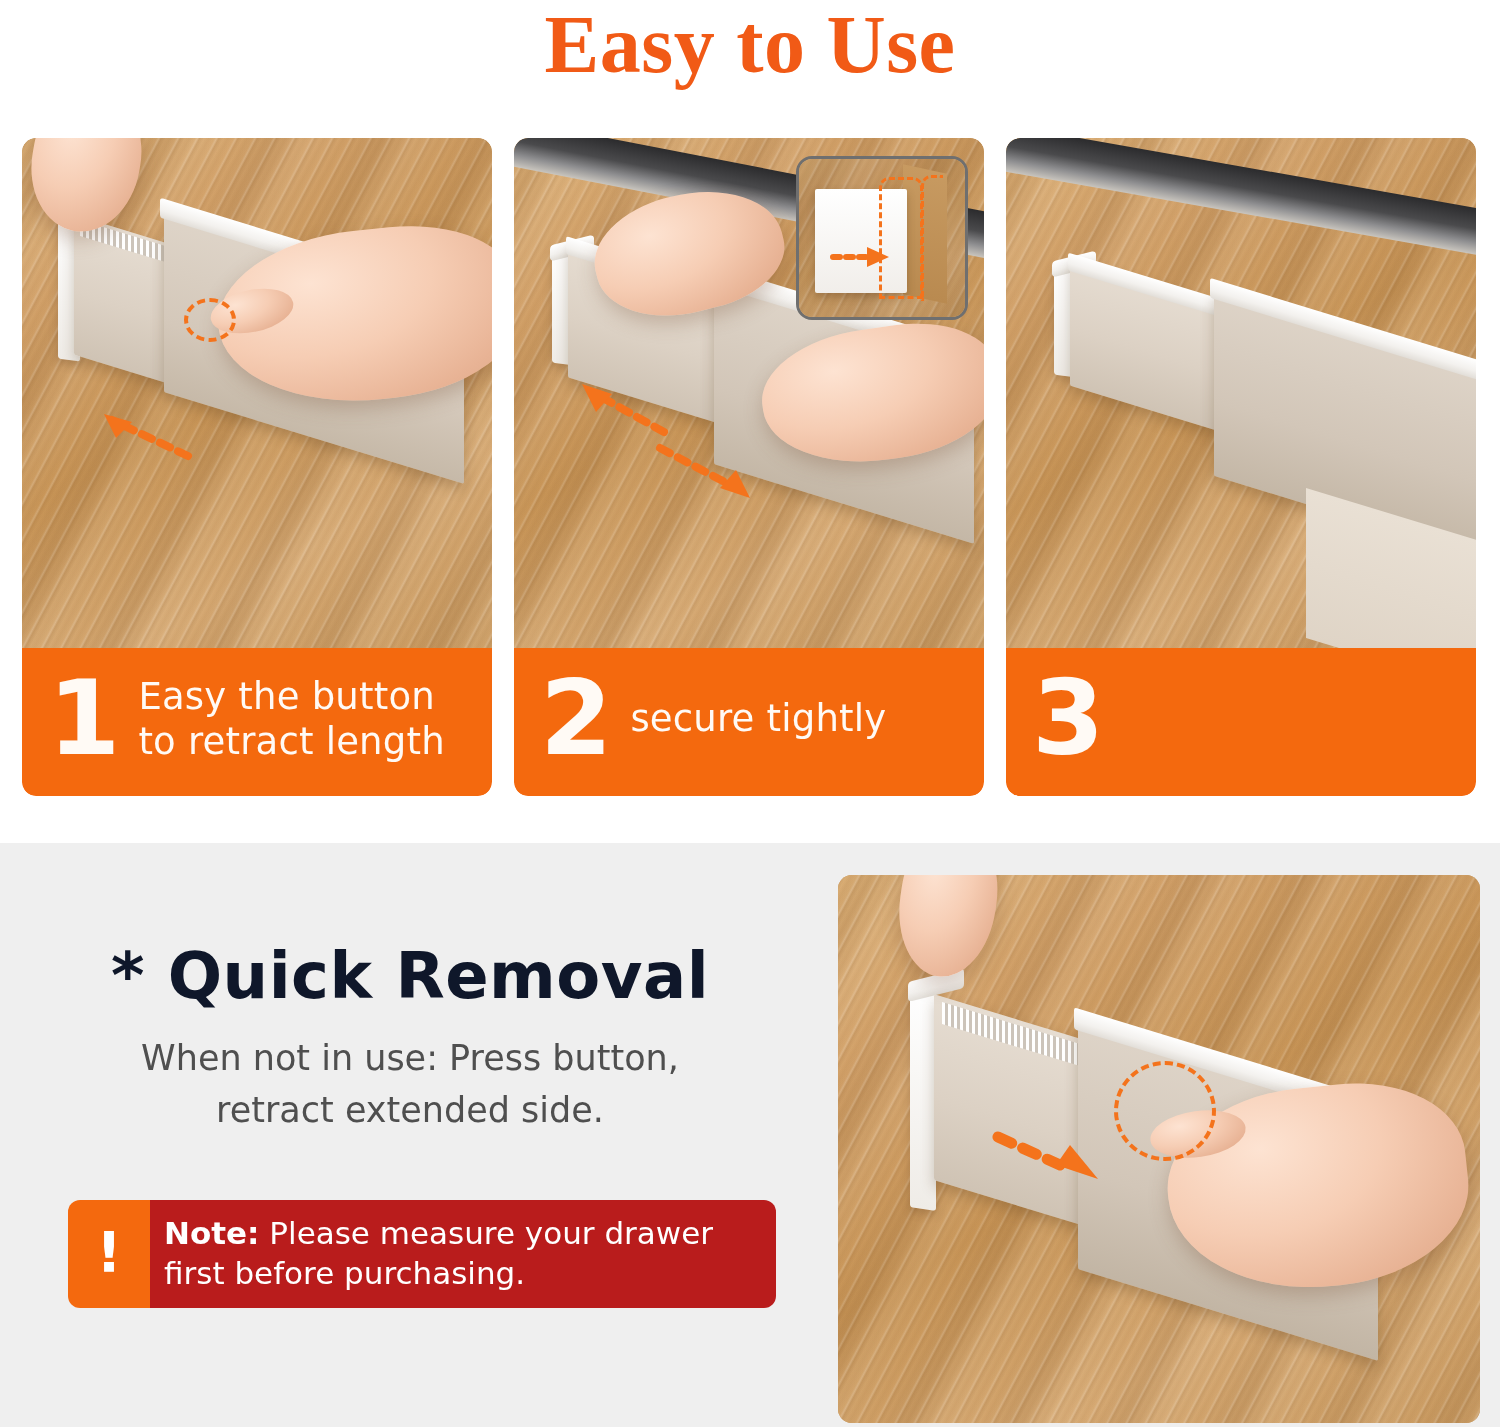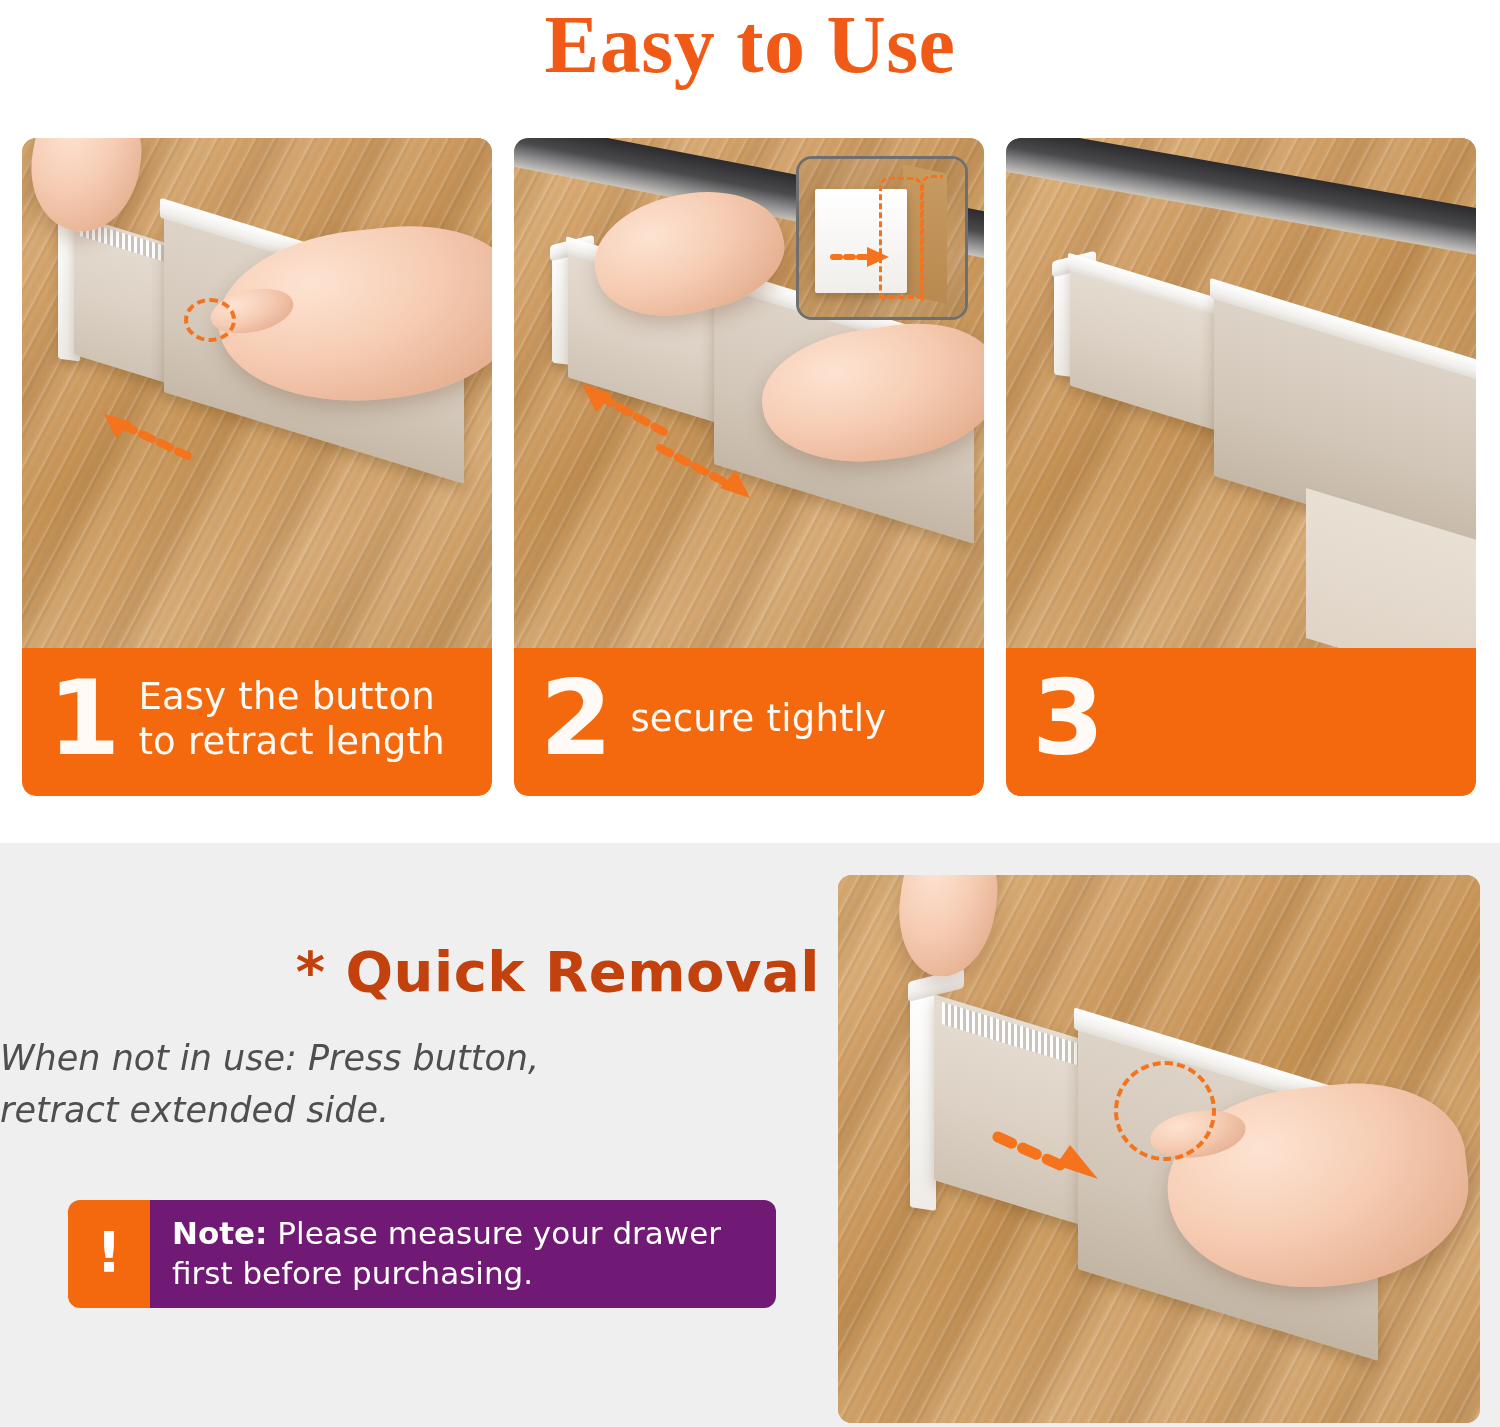--- a/index.html
+++ b/index.html
@@ -186,39 +186,39 @@
     width: 1500px;
     height: 584px;
     background: #efefef;
   }
 
   #removal-heading {
     position: absolute;
     top: 96px;
     left: 0;
     width: 820px;
-    text-align: right;
+    text-align: center;
     font-family: "DejaVu Sans", sans-serif;
     font-weight: 700;
-    font-size: 56px;
-    color: #c2410c;
+    font-size: 64px;
+    color: #0f172a;
     letter-spacing: 0.5px;
   }
 
   #removal-sub {
     position: absolute;
     top: 190px;
     left: 0;
     width: 820px;
+    text-align: center;
     font-family: "DejaVu Sans", sans-serif;
     font-weight: 400;
     font-size: 35px;
     line-height: 1.48;
     color: #4f4f4f;
-    font-style: italic;
   }
 
   #note-box {
     position: absolute;
     top: 357px;
     left: 68px;
     width: 708px;
     height: 108px;
     display: flex;
     border-radius: 12px;
@@ -232,24 +232,24 @@
     justify-content: center;
     font-family: "DejaVu Sans", sans-serif;
     font-weight: 700;
     font-size: 56px;
     color: #ffffff;
     line-height: 1;
     padding-bottom: 4px;
   }
   #note-body {
     flex: 1 1 auto;
-    background: #701a75;
+    background: #b91c1c;
     display: flex;
     align-items: center;
-    padding: 0 18px 0 22px;
+    padding: 0 18px 0 14px;
   }
   #note-text {
     font-family: "DejaVu Sans", sans-serif;
     font-size: 31px;
     line-height: 1.28;
     color: #ffffff;
   }
   #note-text b { font-weight: 700; }
 
   

